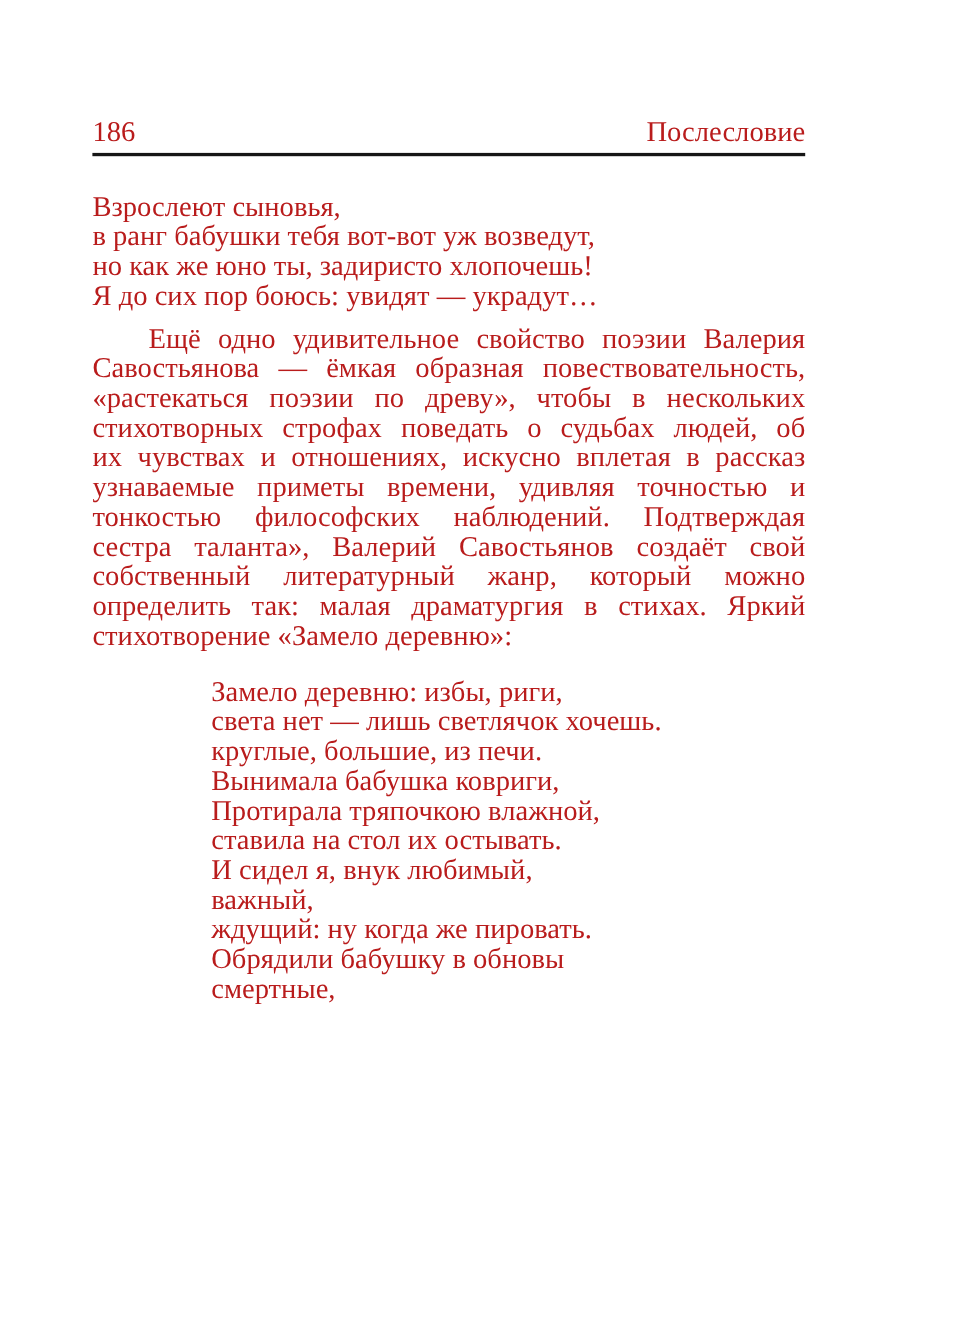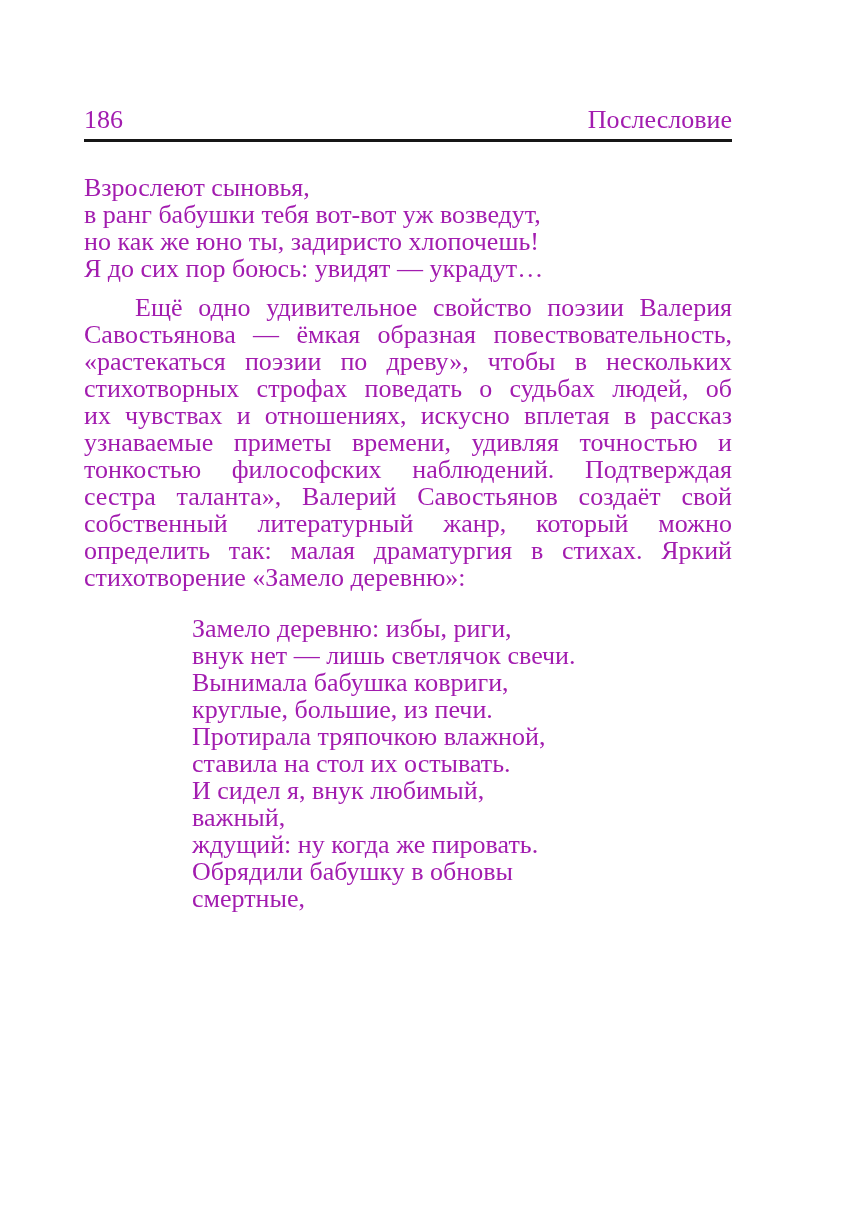--- a/index.html
+++ b/index.html
@@ -5,21 +5,21 @@
   html, body {
     margin: 0;
     padding: 0;
     background: #ffffff;
   }
   .page {
     position: relative;
     width: 866px;
     height: 958px;
     background: #ffffff;
-    color: #a21caf;
+    color: #b91c1c;
     font-family: "Liberation Serif", "DejaVu Serif", serif;
     font-size: 26px;
     line-height: 27px;
     overflow: hidden;
   }
   .content {
     position: absolute;
     left: 84px;
     top: 0;
     width: 648px;
@@ -91,23 +91,23 @@
       <div class="jline">узнаваемые приметы времени, удивляя точностью и</div>
       <div class="jline">тонкостью философских наблюдений. Подтверждая</div>
       <div class="jline">сестра таланта», Валерий Савостьянов создаёт свой</div>
       <div class="jline">собственный литературный жанр, который можно</div>
       <div class="jline">определить так: малая драматургия в стихах. Яркий</div>
       <div class="jline jlast">стихотворение «Замело деревню»:</div>
     </div>
 
     <div class="poem poem-quoted">
       <div class="pline">Замело деревню: избы, риги,</div>
-      <div class="pline">внук нет — лишь светлячок свечи.</div>
+      <div class="pline">света нет — лишь светлячок хочешь.</div>
+      <div class="pline">круглые, большие, из печи.</div>
       <div class="pline">Вынимала бабушка ковриги,</div>
-      <div class="pline">круглые, большие, из печи.</div>
       <div class="pline">Протирала тряпочкою влажной,</div>
       <div class="pline">ставила на стол их остывать.</div>
       <div class="pline">И сидел я, внук любимый,</div>
       <div class="pline">важный,</div>
       <div class="pline">ждущий: ну когда же пировать.</div>
       <div class="pline">Обрядили бабушку в обновы</div>
       <div class="pline">смертные,</div>
     </div>
 
   </div>

